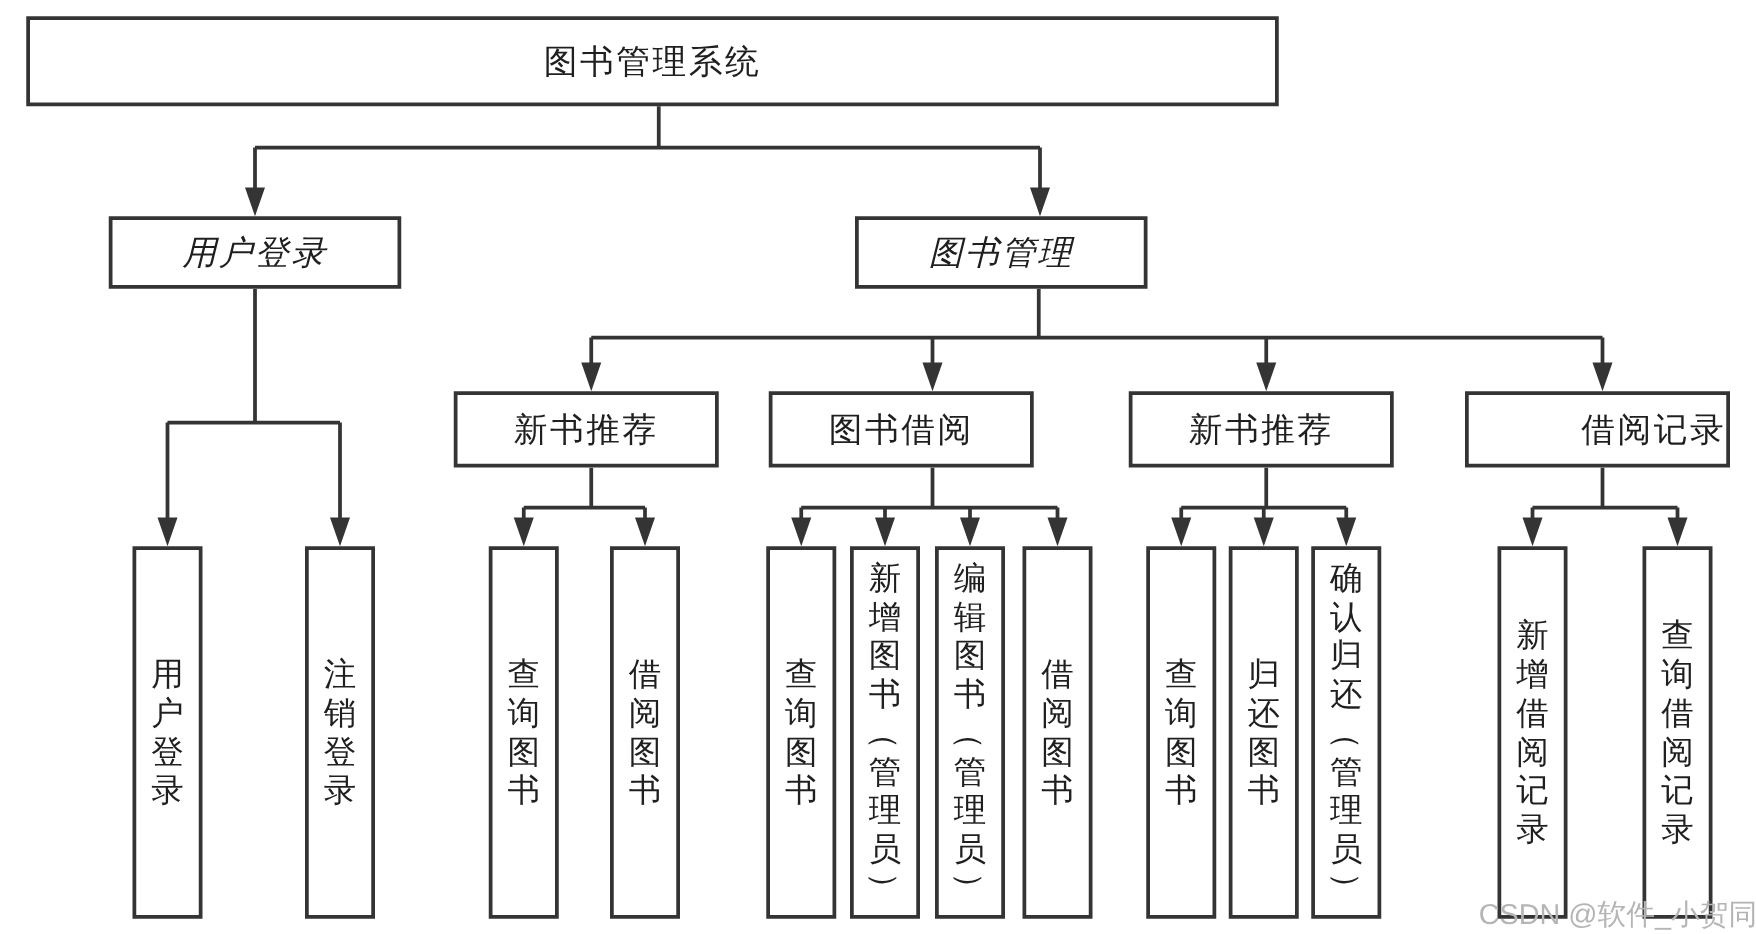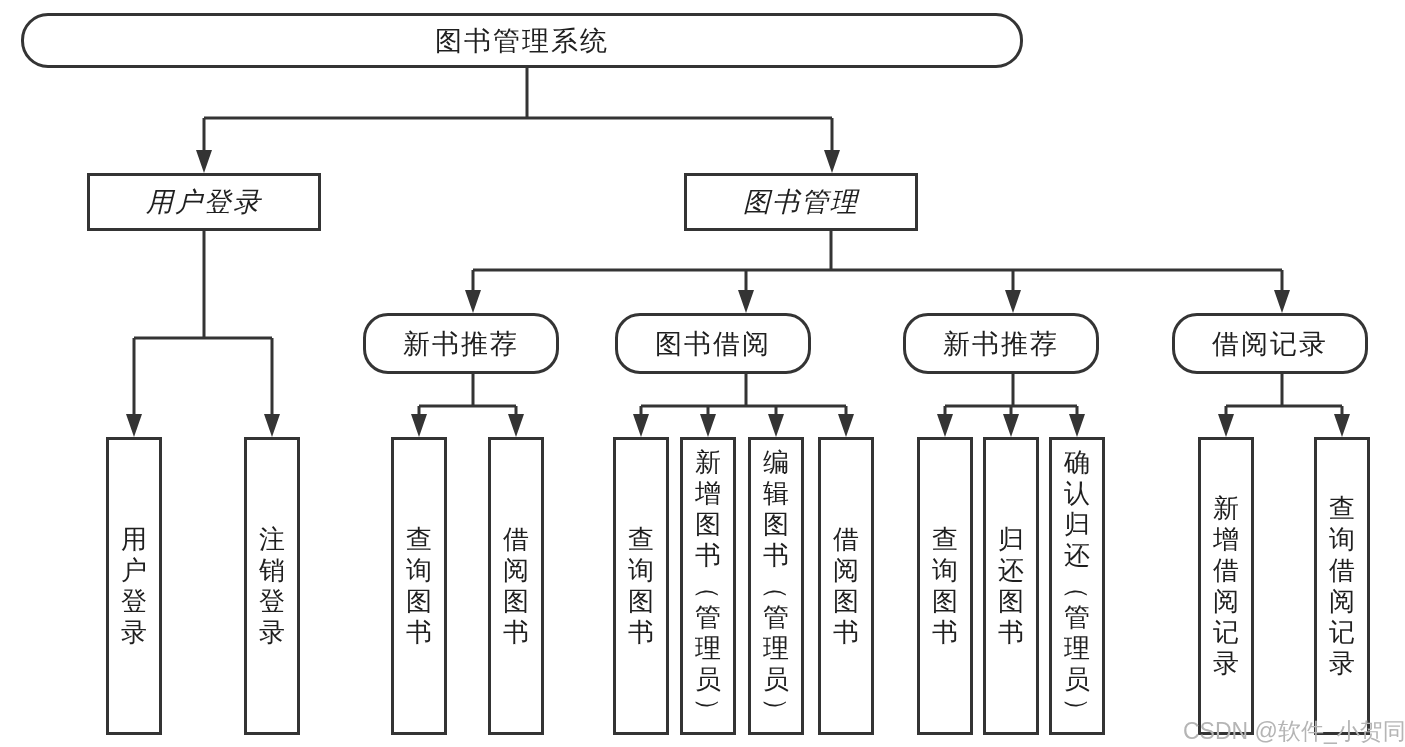--- a/index.html
+++ b/index.html
@@ -26,31 +26,31 @@
     align-items: center;
     justify-content: center;
   }
   .hlabel {
     font-size: 27px;
     letter-spacing: 2px;
     white-space: nowrap;
     color: #1f1f1f;
   }
   
-  .root  { left: 21px;  top: 13px;  width: 1002px; height: 55px; border-radius: 27px; }
+  .root  { left: 21px;  top: 13px;  width: 1002px; height: 72px; }
   
   .lvl2  { top: 173px; height: 58px; width: 234px; font-style: italic; }
   .n-user-login { left: 87px; }
   .n-book-mgmt  { left: 684px; }
   
-  .lvl3  { top: 313px; height: 61px; width: 196px; border-radius: 25px; }
+  .lvl3  { top: 313px; height: 61px; width: 212px; }
   .n-new-book   { left: 363px; }
   .n-borrow     { left: 615px; }
   .n-current    { left: 903px; }
-  .n-records    { left: 1172px; }
+  .n-records    { left: 1172px; justify-content: flex-end; }
   
   .leaf { top: 437px; height: 298px; width: 56px; border-width: 3px; }
   .vlabel {
     display: flex;
     flex-direction: column;
     align-items: center;
     justify-content: center;
     width: 100%; height: 100%;
   }
   .vlabel span {

